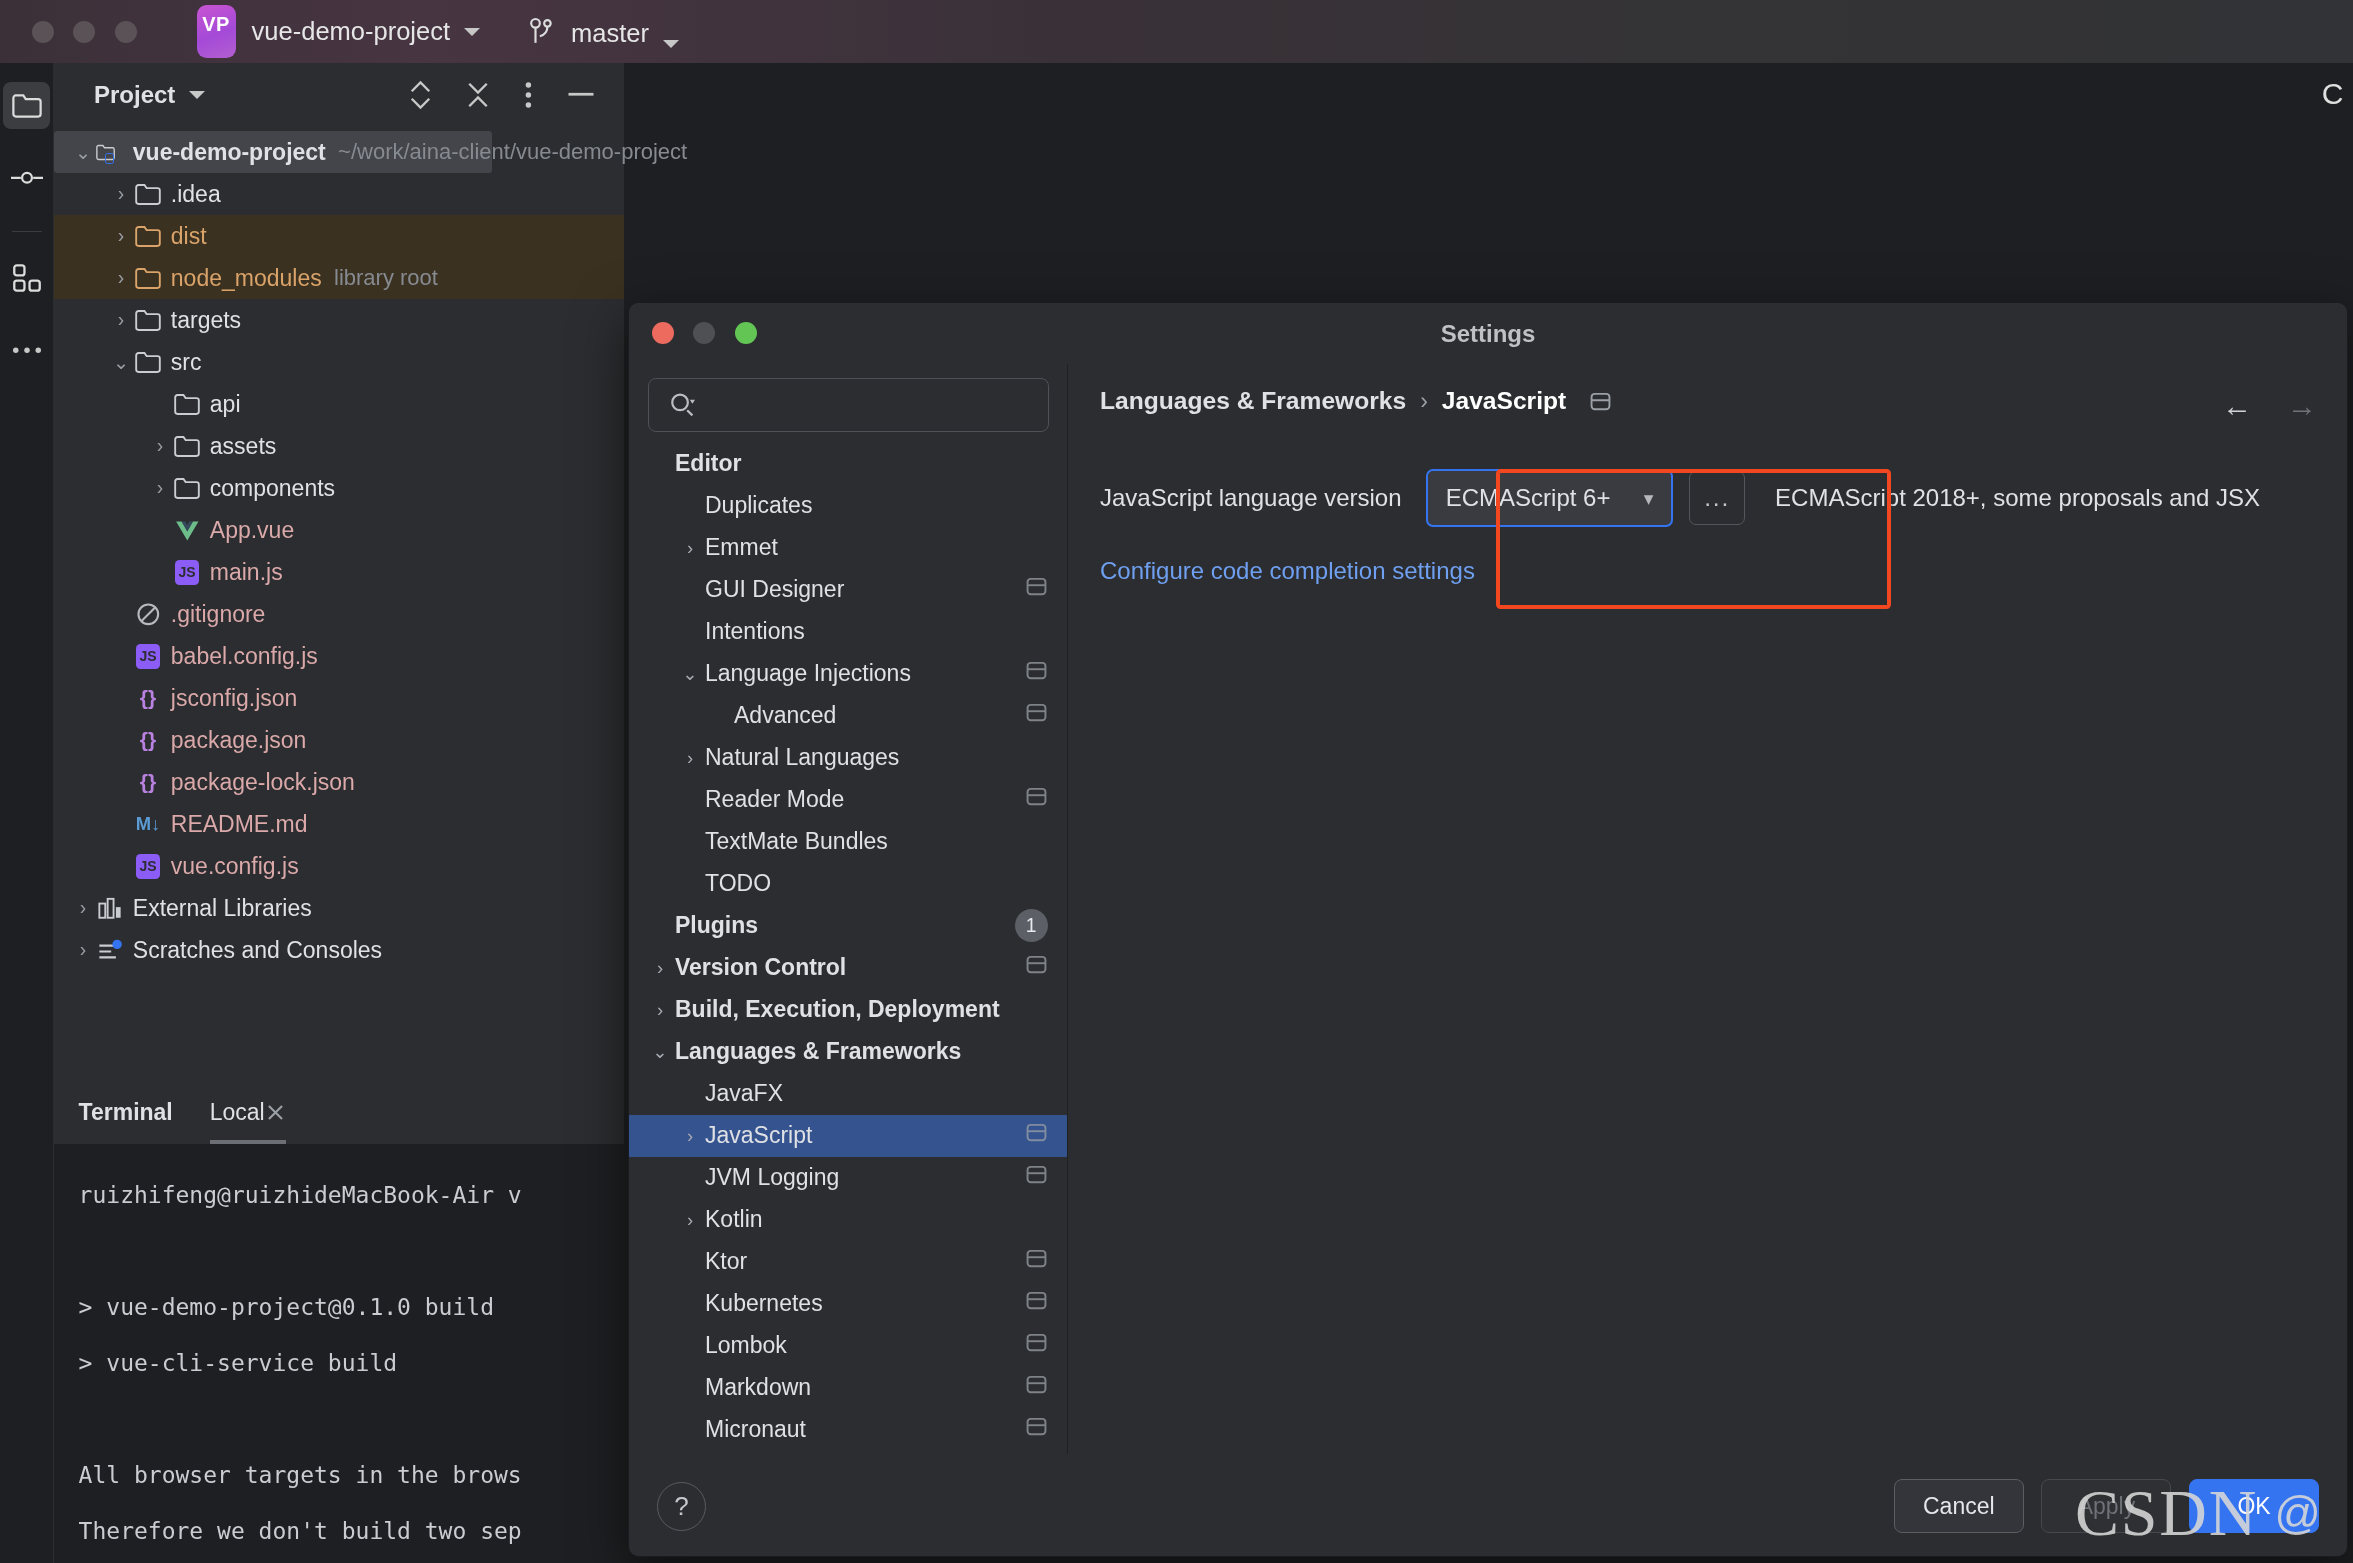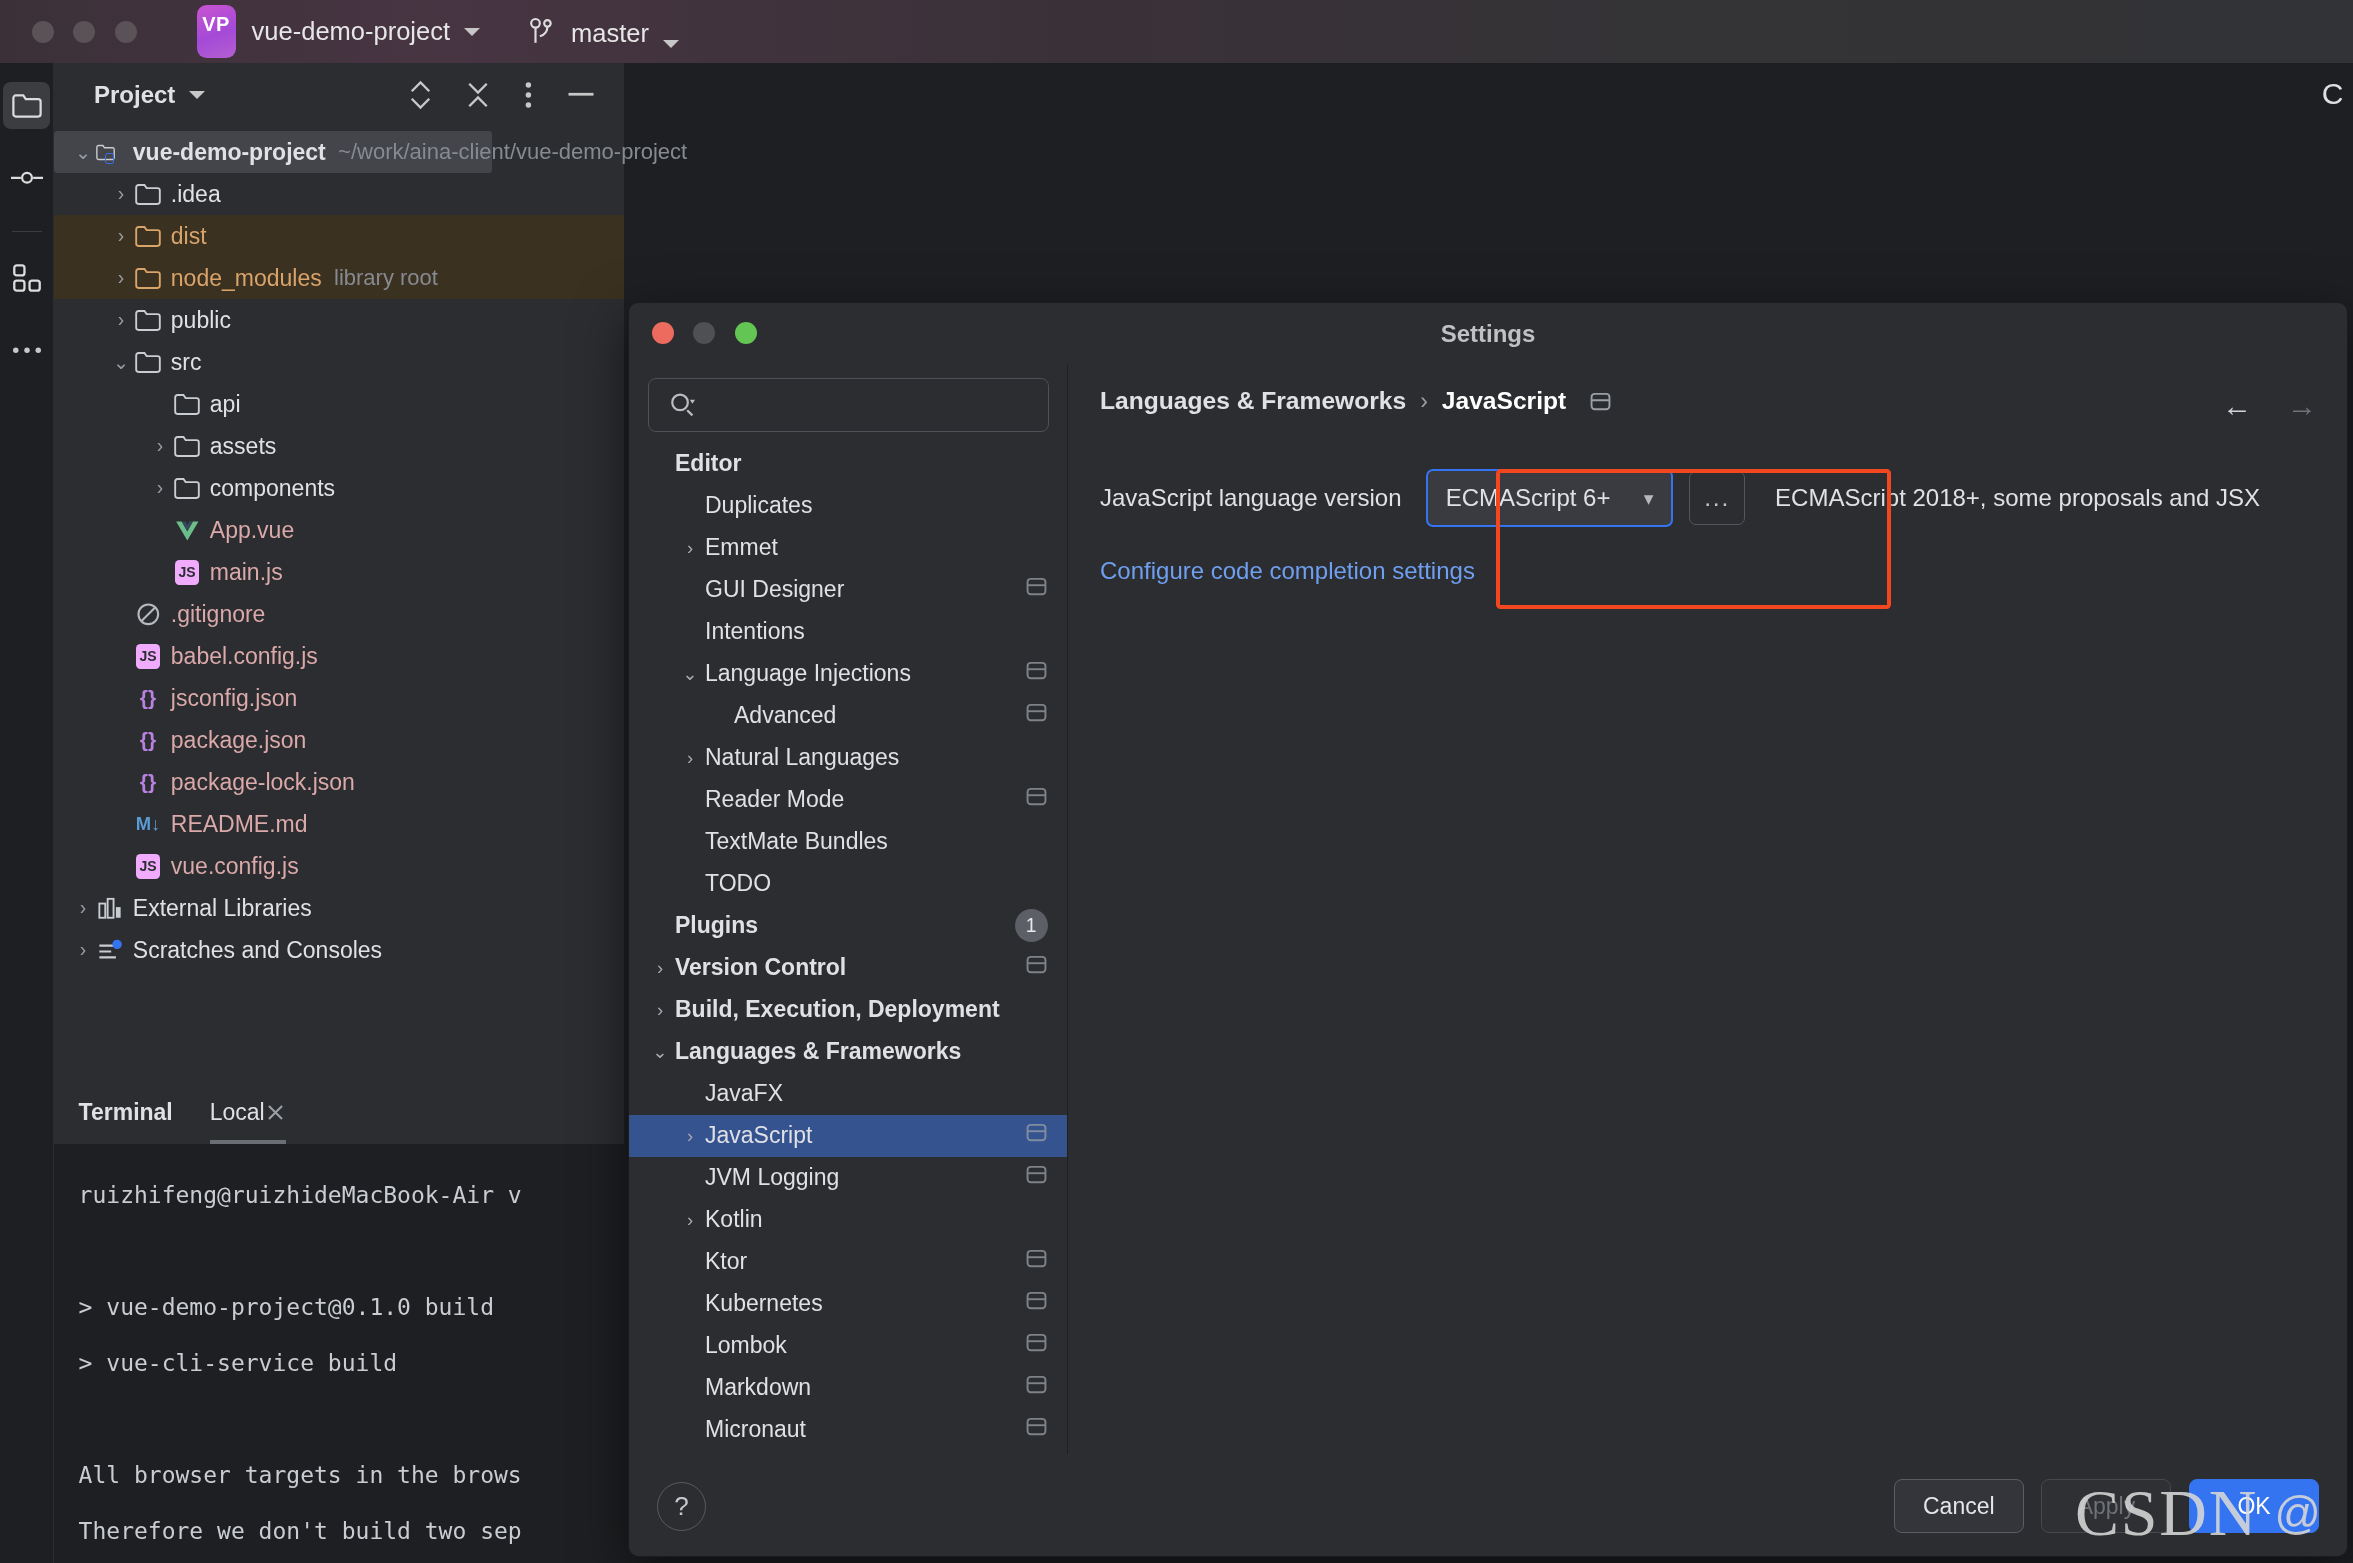--- a/index.html
+++ b/index.html
@@ -56,21 +56,21 @@
   .trow.excluded { background: #3b3120; }
   .twist { width: 26px; color: #9aa0a6; font-size: 19.3px; flex: 0 0 26px; text-align: center; }
   .tlabel { color: #dfe1e5; margin-left: 8.8px; }
   .tlabel.orange { color: #d9a36a; }
   .tlabel.salmon { color: #dba9a9; }
   .tsub { color: #868a91; margin-left: 12.3px; font-size: 22px; }
   .ico { width: 28px; flex: 0 0 28px; display:flex; align-items:center; justify-content:center; }
 
   .fileicon { width: 24.6px; height: 24.6px; border-radius: 4.4px; font-size: 14px; font-weight: 700;
               display:flex; align-items:center; justify-content:center; }
-  .js-ico { background: #f0abfc; color: #2b2d30; }
+  .js-ico { background: #8b5cf6; color: #2b2d30; }
   .md-ico { color: #5b9bd5; font-weight: 700; font-size: 18.4px; }
   .json-ico { color: #b982e0; font-size: 21px; font-weight: 700; }
 
   
   .terminal {
     position: absolute; left: 54px; top: 1081px; width: 570px; height: 483px;
     background: #2b2d30;
   }
   .term-tabs { display: flex; align-items: flex-end; height: 63px; padding-left: 24.6px; gap: 37px; }
   .term-title { color: #dfe1e5; font-size: 23px; font-weight: 700; padding-bottom: 17.6px; }
@@ -294,21 +294,21 @@
           <span class="tlabel orange" style="">node_modules</span>
           <span class="tsub">library root</span>
         </div>
         <div class="trow " style="padding-left: 54px;">
           <span class="twist">›</span>
           <span class="ico">
             <svg width="26" height="23" viewBox="0 0 22 19">
               <path d="M1 3.5 a2 2 0 0 1 2-2 h5 l1.8 2.6 H19 a2 2 0 0 1 2 2 v9.4 a2 2 0 0 1 -2 2 H3 a2 2 0 0 1 -2 -2 Z" fill="none" stroke="#c9ccd1" stroke-width="1.6"></path>
             </svg>
           </span>
-          <span class="tlabel" style="">public</span>
+          <span class="tlabel" style="">targets</span>
         </div>
         <div class="trow " style="padding-left: 54px;">
           <span class="twist">⌄</span>
           <span class="ico">
             <svg width="26" height="23" viewBox="0 0 22 19">
               <path d="M1 3.5 a2 2 0 0 1 2-2 h5 l1.8 2.6 H19 a2 2 0 0 1 2 2 v9.4 a2 2 0 0 1 -2 2 H3 a2 2 0 0 1 -2 -2 Z" fill="none" stroke="#c9ccd1" stroke-width="1.6"></path>
             </svg>
           </span>
           <span class="tlabel" style="">src</span>
         </div>

